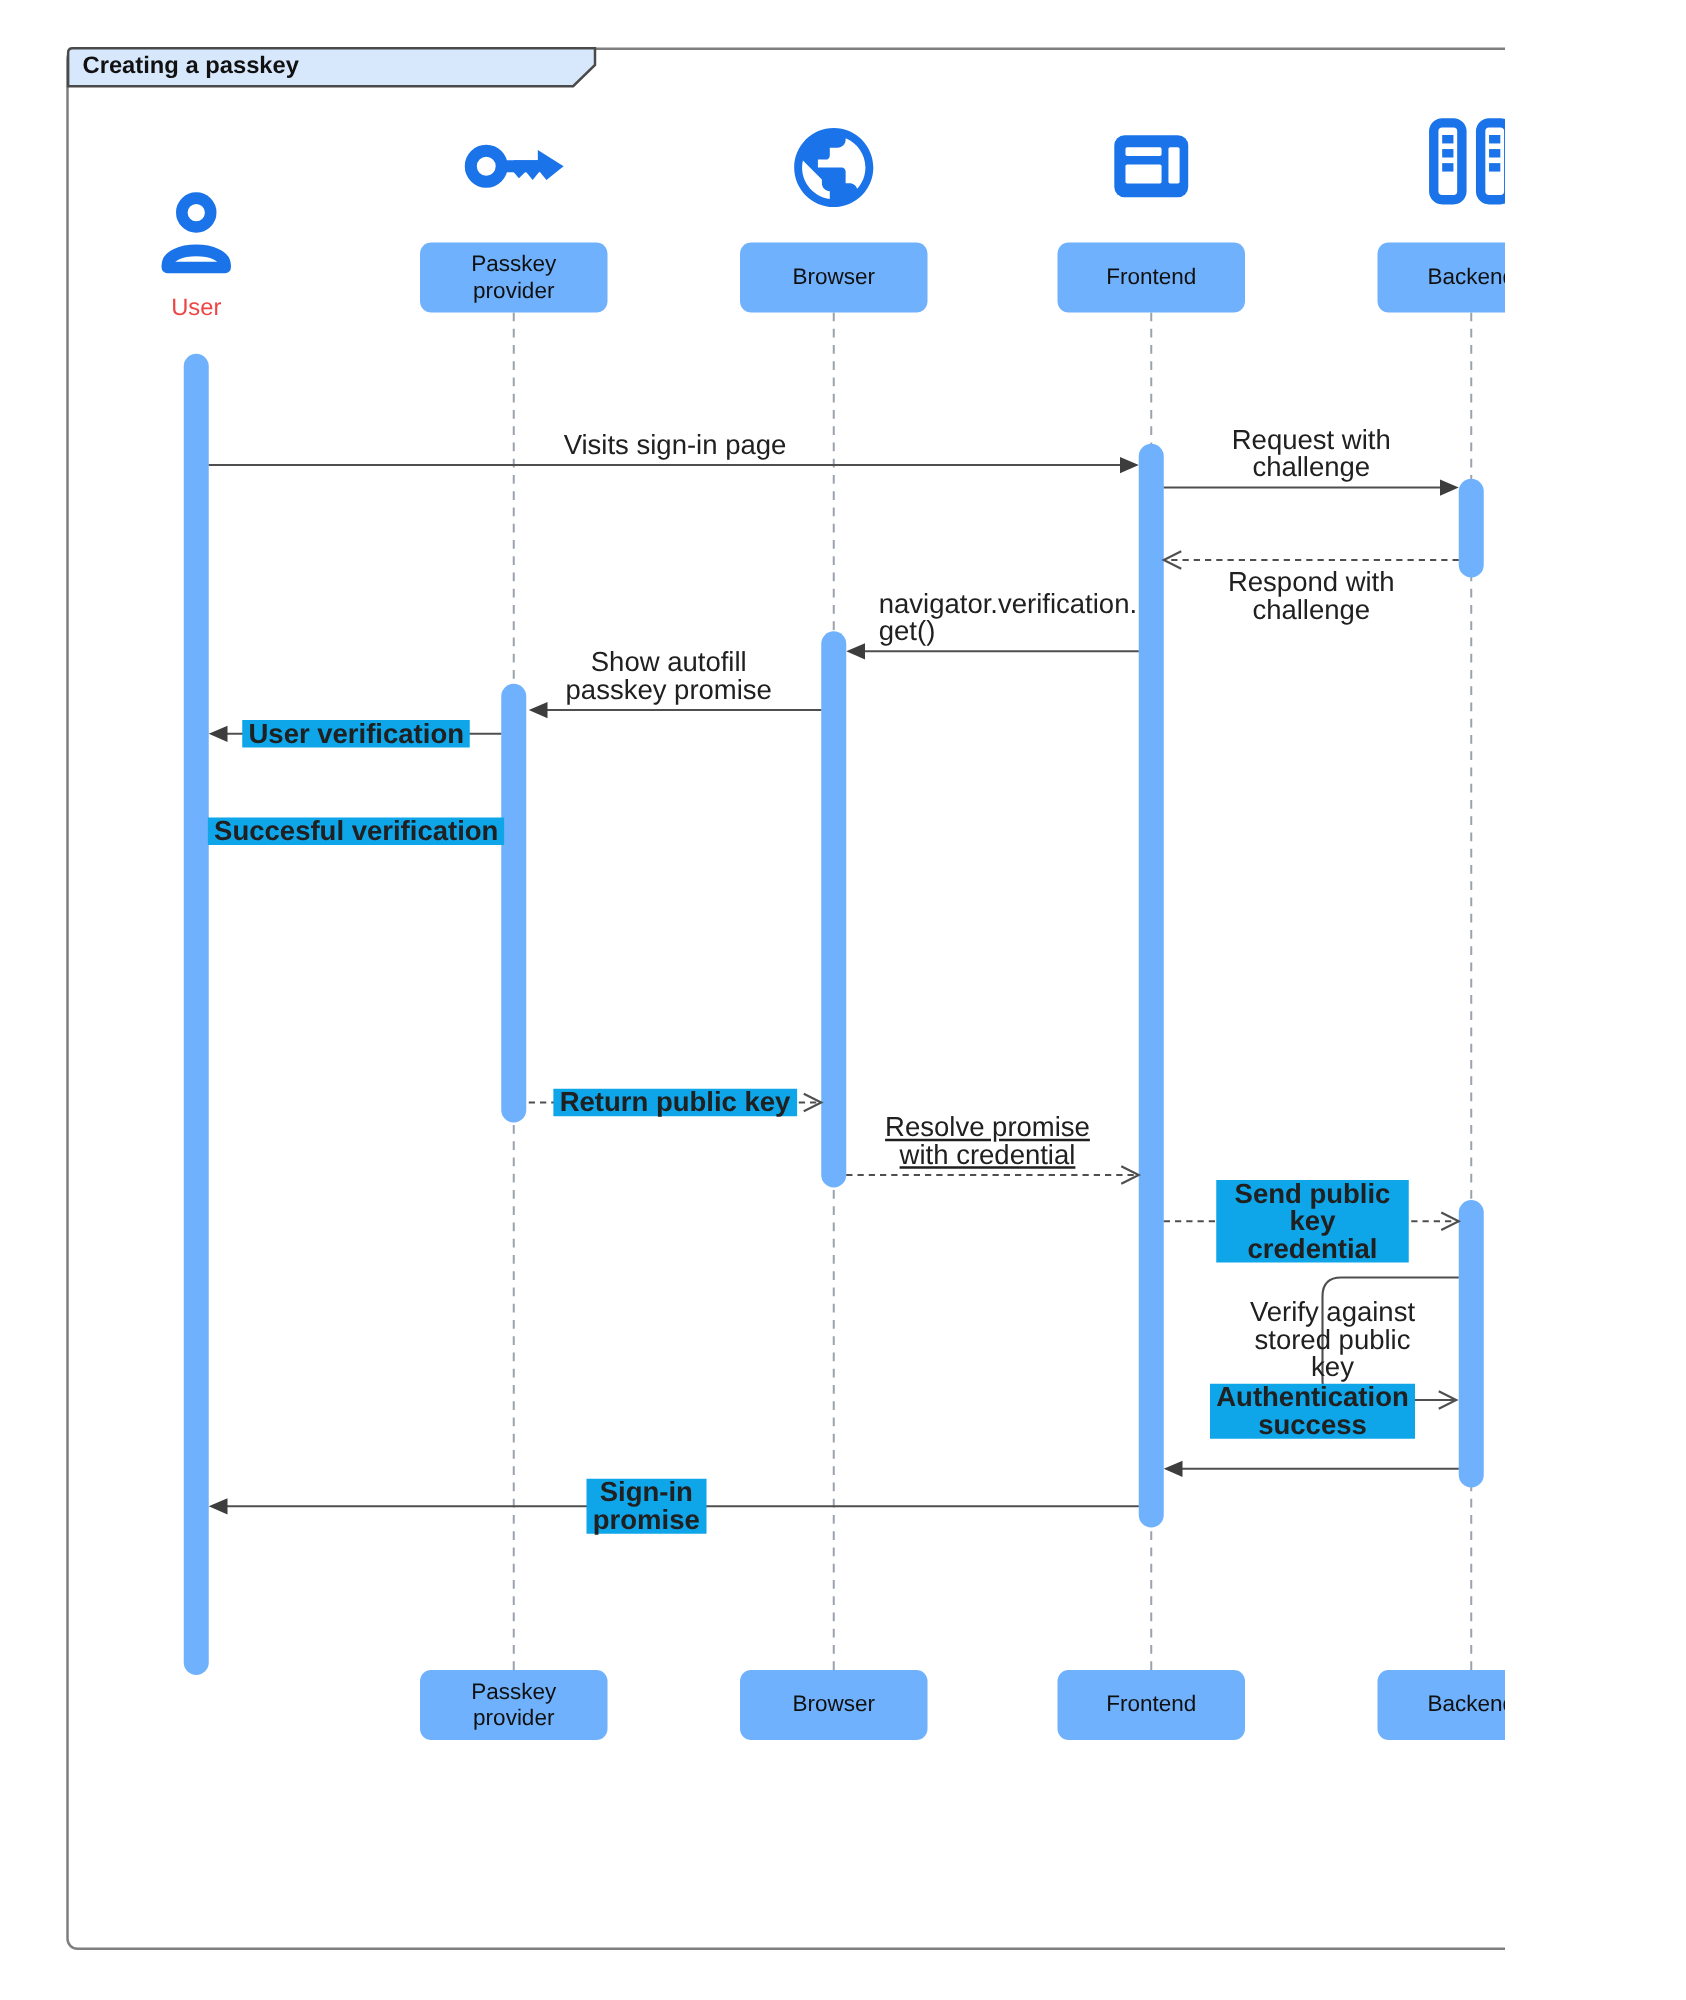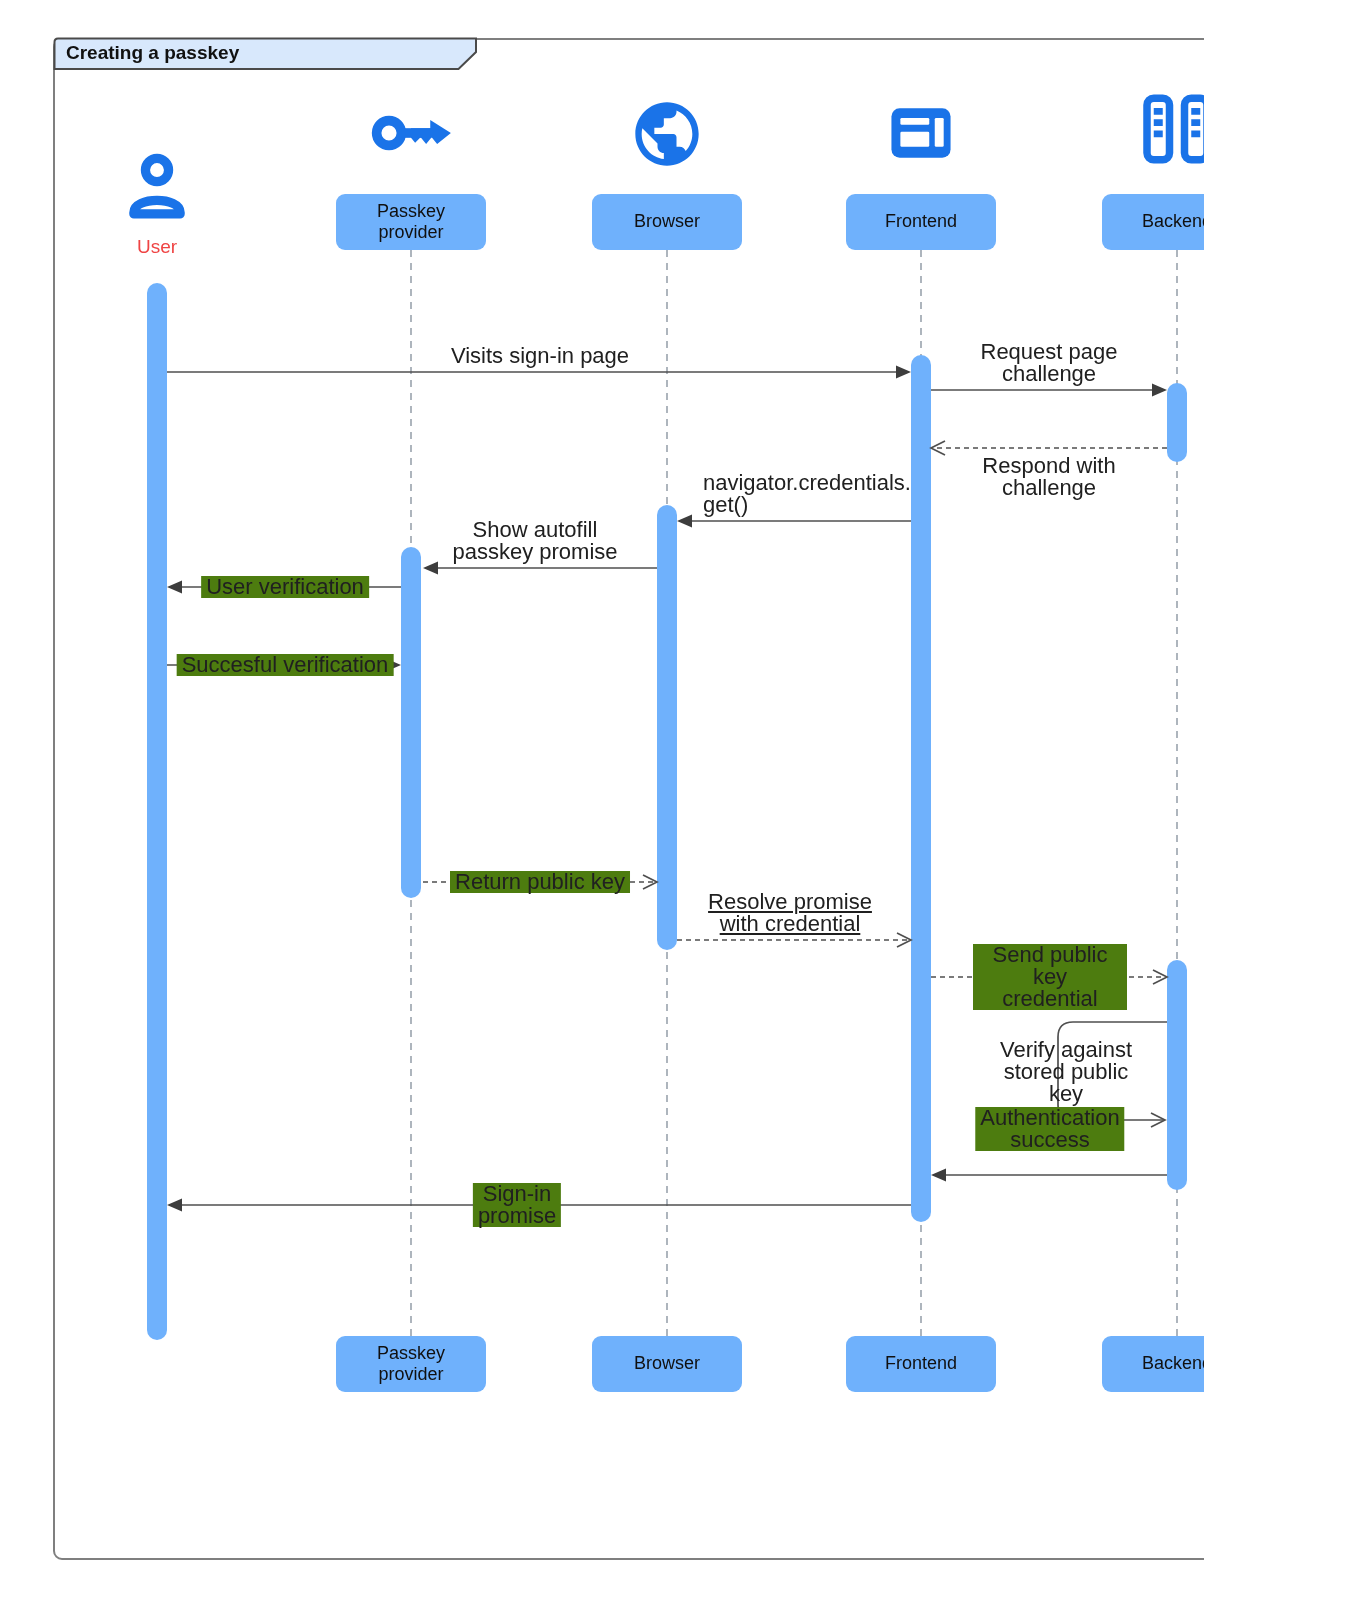--- a/index.html
+++ b/index.html
@@ -15,21 +15,21 @@
   .tab-title{position:absolute;left:66px;top:42px;z-index:5;font-size:19px;font-weight:bold;color:#111;}
   #svg-layer{position:absolute;left:0;top:0;z-index:1;}
   #actors-layer,#labels-layer{position:absolute;left:0;top:0;width:100%;height:100%;z-index:2;pointer-events:none;}
   #labels-layer{z-index:3;}
   .actor-icon{position:absolute;transform:translateX(-50%);line-height:0;}
   .actor-box{position:absolute;transform:translateX(-50%);width:150px;min-height:56px;
              background:var(--light);border-radius:9px;display:flex;align-items:center;justify-content:center;
              text-align:center;font-size:18px;line-height:1.18;padding:3px 15px;box-sizing:border-box;color:#101010;}
   .actor-plain{position:absolute;transform:translateX(-50%);font-size:19px;color:#ef4444;}
   .msg-label{position:absolute;font-size:22px;line-height:22px;color:#202020;white-space:pre-line;text-align:center;}
-  .msg-label.on{background:#4d7c0f;padding:0 5px;}
+  .msg-label.on{background:#0ea5e9;padding:0 5px;font-weight:bold;}
   .msg-label.left{text-align:left;}
   .msg-label.no-bg{background:transparent;}
 </style>
 </head>
 <body>
 
 <div class="canvas">
   <div class="frame"></div>
 
   <svg class="tab-svg" width="426" height="34" viewBox="0 0 426 34">
@@ -110,23 +110,23 @@
           <rect x="10.5" y="25" width="6" height="4.5" fill="#1a73e8"></rect>
           <rect x="35.5" y="10" width="6" height="4.5" fill="#1a73e8"></rect>
           <rect x="35.5" y="17.5" width="6" height="4.5" fill="#1a73e8"></rect>
           <rect x="35.5" y="25" width="6" height="4.5" fill="#1a73e8"></rect>
         </svg></div>
       <div class="actor-box" style="left: 1177px; top: 194px;">Backend</div>
       <div class="actor-box" style="left: 1177px; top: 1336px;">Backend</div>
     </div>
   <div id="labels-layer">
       <div class="msg-label " style="left: 540px; transform: translateX(-50%); bottom: 1233px;">Visits sign-in page</div>
-      <div class="msg-label " style="left: 1049px; transform: translateX(-50%); bottom: 1215px;">Request page challenge</div>
+      <div class="msg-label " style="left: 1049px; transform: translateX(-50%); bottom: 1215px;">Request with challenge</div>
       <div class="msg-label " style="left: 1049px; transform: translateX(-50%); top: 455px;">Respond with challenge</div>
-      <div class="msg-label left " style="left: 703px; bottom: 1084px;">navigator.credentials.
+      <div class="msg-label left " style="left: 703px; bottom: 1084px;">navigator.verification.
 get()</div>
       <div class="msg-label " style="left: 535px; transform: translateX(-50%); bottom: 1037px;">Show autofill
 passkey promise</div>
       <div class="msg-label on " style="left: 285px; transform: translate(-50%, -50%); top: 587px;">User verification</div>
       <div class="msg-label on " style="left: 285px; transform: translate(-50%, -50%); top: 665px;">Succesful verification</div>
       <div class="msg-label on " style="left: 540px; transform: translate(-50%, -50%); top: 882px;">Return public key</div>
       <div class="msg-label " style="left: 790px; transform: translateX(-50%); bottom: 665px; text-decoration: underline;">Resolve promise
 with credential</div>
       <div class="msg-label on " style="left: 1050px; transform: translate(-50%, -50%); top: 977px;">Send public key
 credential</div>

